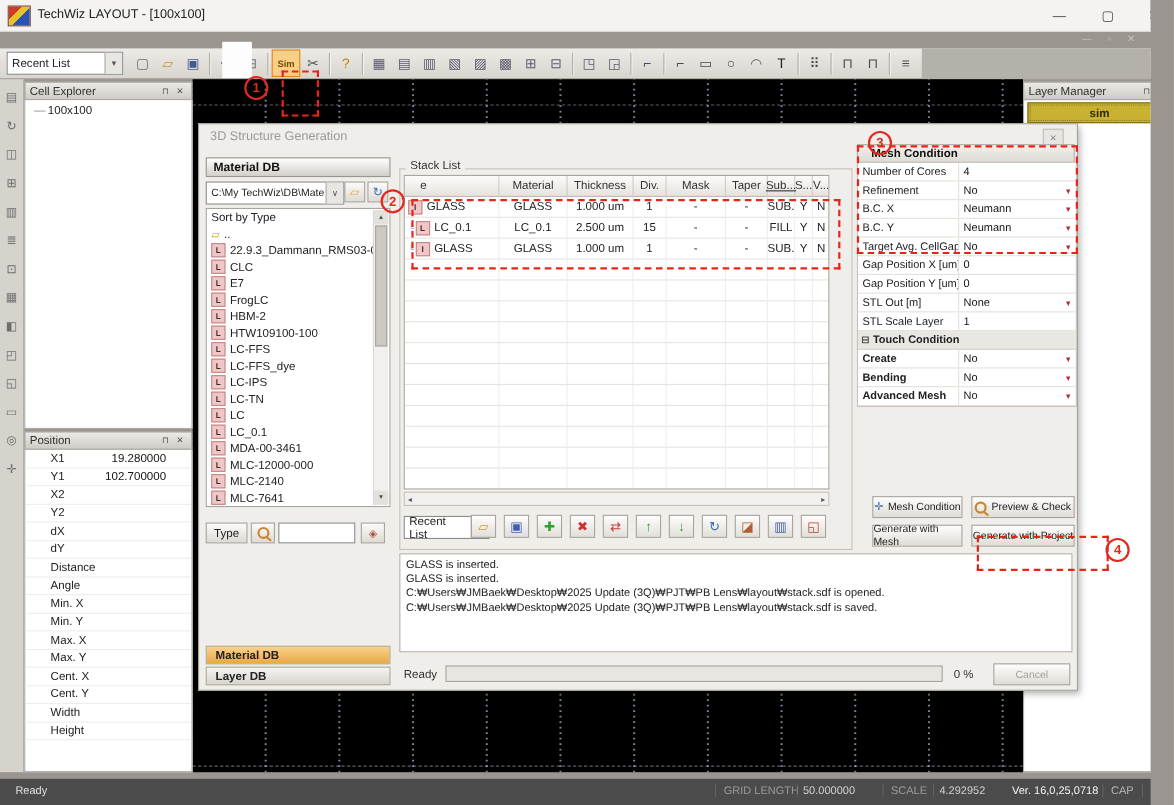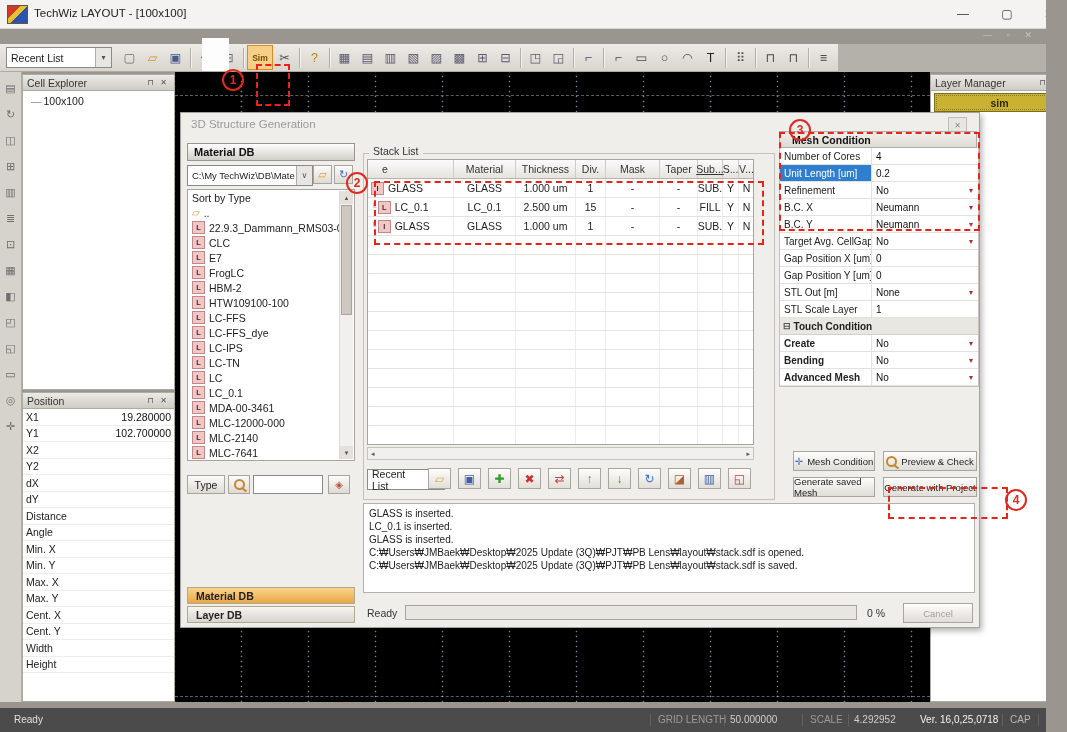--- a/index.html
+++ b/index.html
@@ -33,21 +33,21 @@
   .panel-hdr{height:17px;background:linear-gradient(#eceae6,#cfccc6);border:1px solid #aeaaa4;display:flex;align-items:center;font-size:10.5px;color:#333;padding:0 4px;box-sizing:border-box;}
   .panel-hdr .ph-title{flex:1;}
   .panel-hdr .ph-btn{width:13px;text-align:center;color:#555;font-size:8px;}
   .panel-body{background:#fff;border:1px solid #aeaaa4;border-top:none;box-sizing:border-box;}
   #cell-explorer-hdr{left:22px;top:74px;width:153px;}
   #cell-explorer-body{left:22px;top:91px;width:153px;height:299px;}
   #cell-item{padding:4px 0 0 8px;font-size:10.5px;color:#222;display:flex;align-items:center;}
   #cell-item .tree-dash{color:#888;margin-right:2px;}
   #position-hdr{left:22px;top:392px;width:153px;}
   #position-body{left:22px;top:409px;width:153px;height:293px;overflow:hidden;}
-  .pos-row{height:15.5px;display:flex;align-items:center;border-bottom:1px solid #efedea;font-size:10.5px;padding:0 3px;}
+  .pos-row{height:15.5px;display:flex;align-items:center;border-bottom:1px solid #efedea;font-size:10.5px;padding:0 23px;}
   .pos-row .pl{flex:1;color:#222;}
   .pos-row .pv{color:#111;}
   
   #canvas{left:175px;top:72px;width:755px;height:630px;background:#000;background-image:radial-gradient(circle,rgba(150,170,195,.8) .6px,transparent 1.1px);background-size:67px 5px;background-position:33px 2px;}
   .dash-h{height:0;border-top:1px dashed rgba(200,210,225,.45);}
   
   #lm-hdr{left:930px;top:74px;width:137px;}
   #lm-body{left:930px;top:91px;width:137px;height:611px;background:#fff;border:1px solid #aeaaa4;border-top:none;box-sizing:border-box;}
   #sim-btn{left:934px;top:93px;width:129px;height:17px;background:#c9b232;border:1px solid #7d6d14;outline:1px dotted #8d7d24;outline-offset:-3px;display:flex;align-items:center;justify-content:center;font-size:10.5px;font-weight:bold;color:#2e2800;z-index:3;}
   
@@ -644,25 +644,20 @@
         <div class="rc-btn" style="color: rgb(192, 64, 64);">◱</div>
       </div>
 
     <div id="mesh-hdr" class="abs">Mesh Condition</div>
     <div id="mesh-rows" class="abs">
         <div class="m-row">
           <div class="m-lab">Number of Cores</div>
           <div class="m-val">4</div>
           <div class="m-dd"></div>
         </div>
-        <div class="m-row sel">
-          <div class="m-lab">Unit Length [um]</div>
-          <div class="m-val">0.2</div>
-          <div class="m-dd"></div>
-        </div>
         <div class="m-row">
           <div class="m-lab">Refinement</div>
           <div class="m-val">No</div>
           <div class="m-dd">▾</div>
         </div>
         <div class="m-row">
           <div class="m-lab">B.C. X</div>
           <div class="m-val">Neumann</div>
           <div class="m-dd">▾</div>
         </div>
@@ -718,29 +713,28 @@
       </div>
     <div id="btn-meshcond" class="abs dlg-btn">
         <span class="bicon" style="color:#4a6fae;">✛</span>
         <span>Mesh Condition</span>
       </div>
     <div id="btn-preview" class="abs dlg-btn">
         <span class="mag"></span>
         <span>Preview &amp; Check</span>
       </div>
     <div id="btn-genmesh" class="abs dlg-btn">
-        <span>Generate saved Mesh</span>
+        <span>Generate with Mesh</span>
       </div>
     <div id="btn-genproj" class="abs dlg-btn">
         <span>Generate with Project</span>
       </div>
 
     <div id="log-box" class="abs">
         <div class="log-line">GLASS is inserted.</div>
-        <div class="log-line">LC_0.1 is inserted.</div>
         <div class="log-line">GLASS is inserted.</div>
         <div class="log-line">C:₩Users₩JMBaek₩Desktop₩2025 Update (3Q)₩PJT₩PB Lens₩layout₩stack.sdf is opened.</div>
         <div class="log-line">C:₩Users₩JMBaek₩Desktop₩2025 Update (3Q)₩PJT₩PB Lens₩layout₩stack.sdf is saved.</div>
       </div>
     <div id="prog-label" class="abs">Ready</div>
     <div id="prog-bar" class="abs"></div>
     <div id="prog-pct" class="abs">0 %</div>
     <div id="btn-cancel" class="abs dlg-btn">Cancel</div>
   </div>
 

